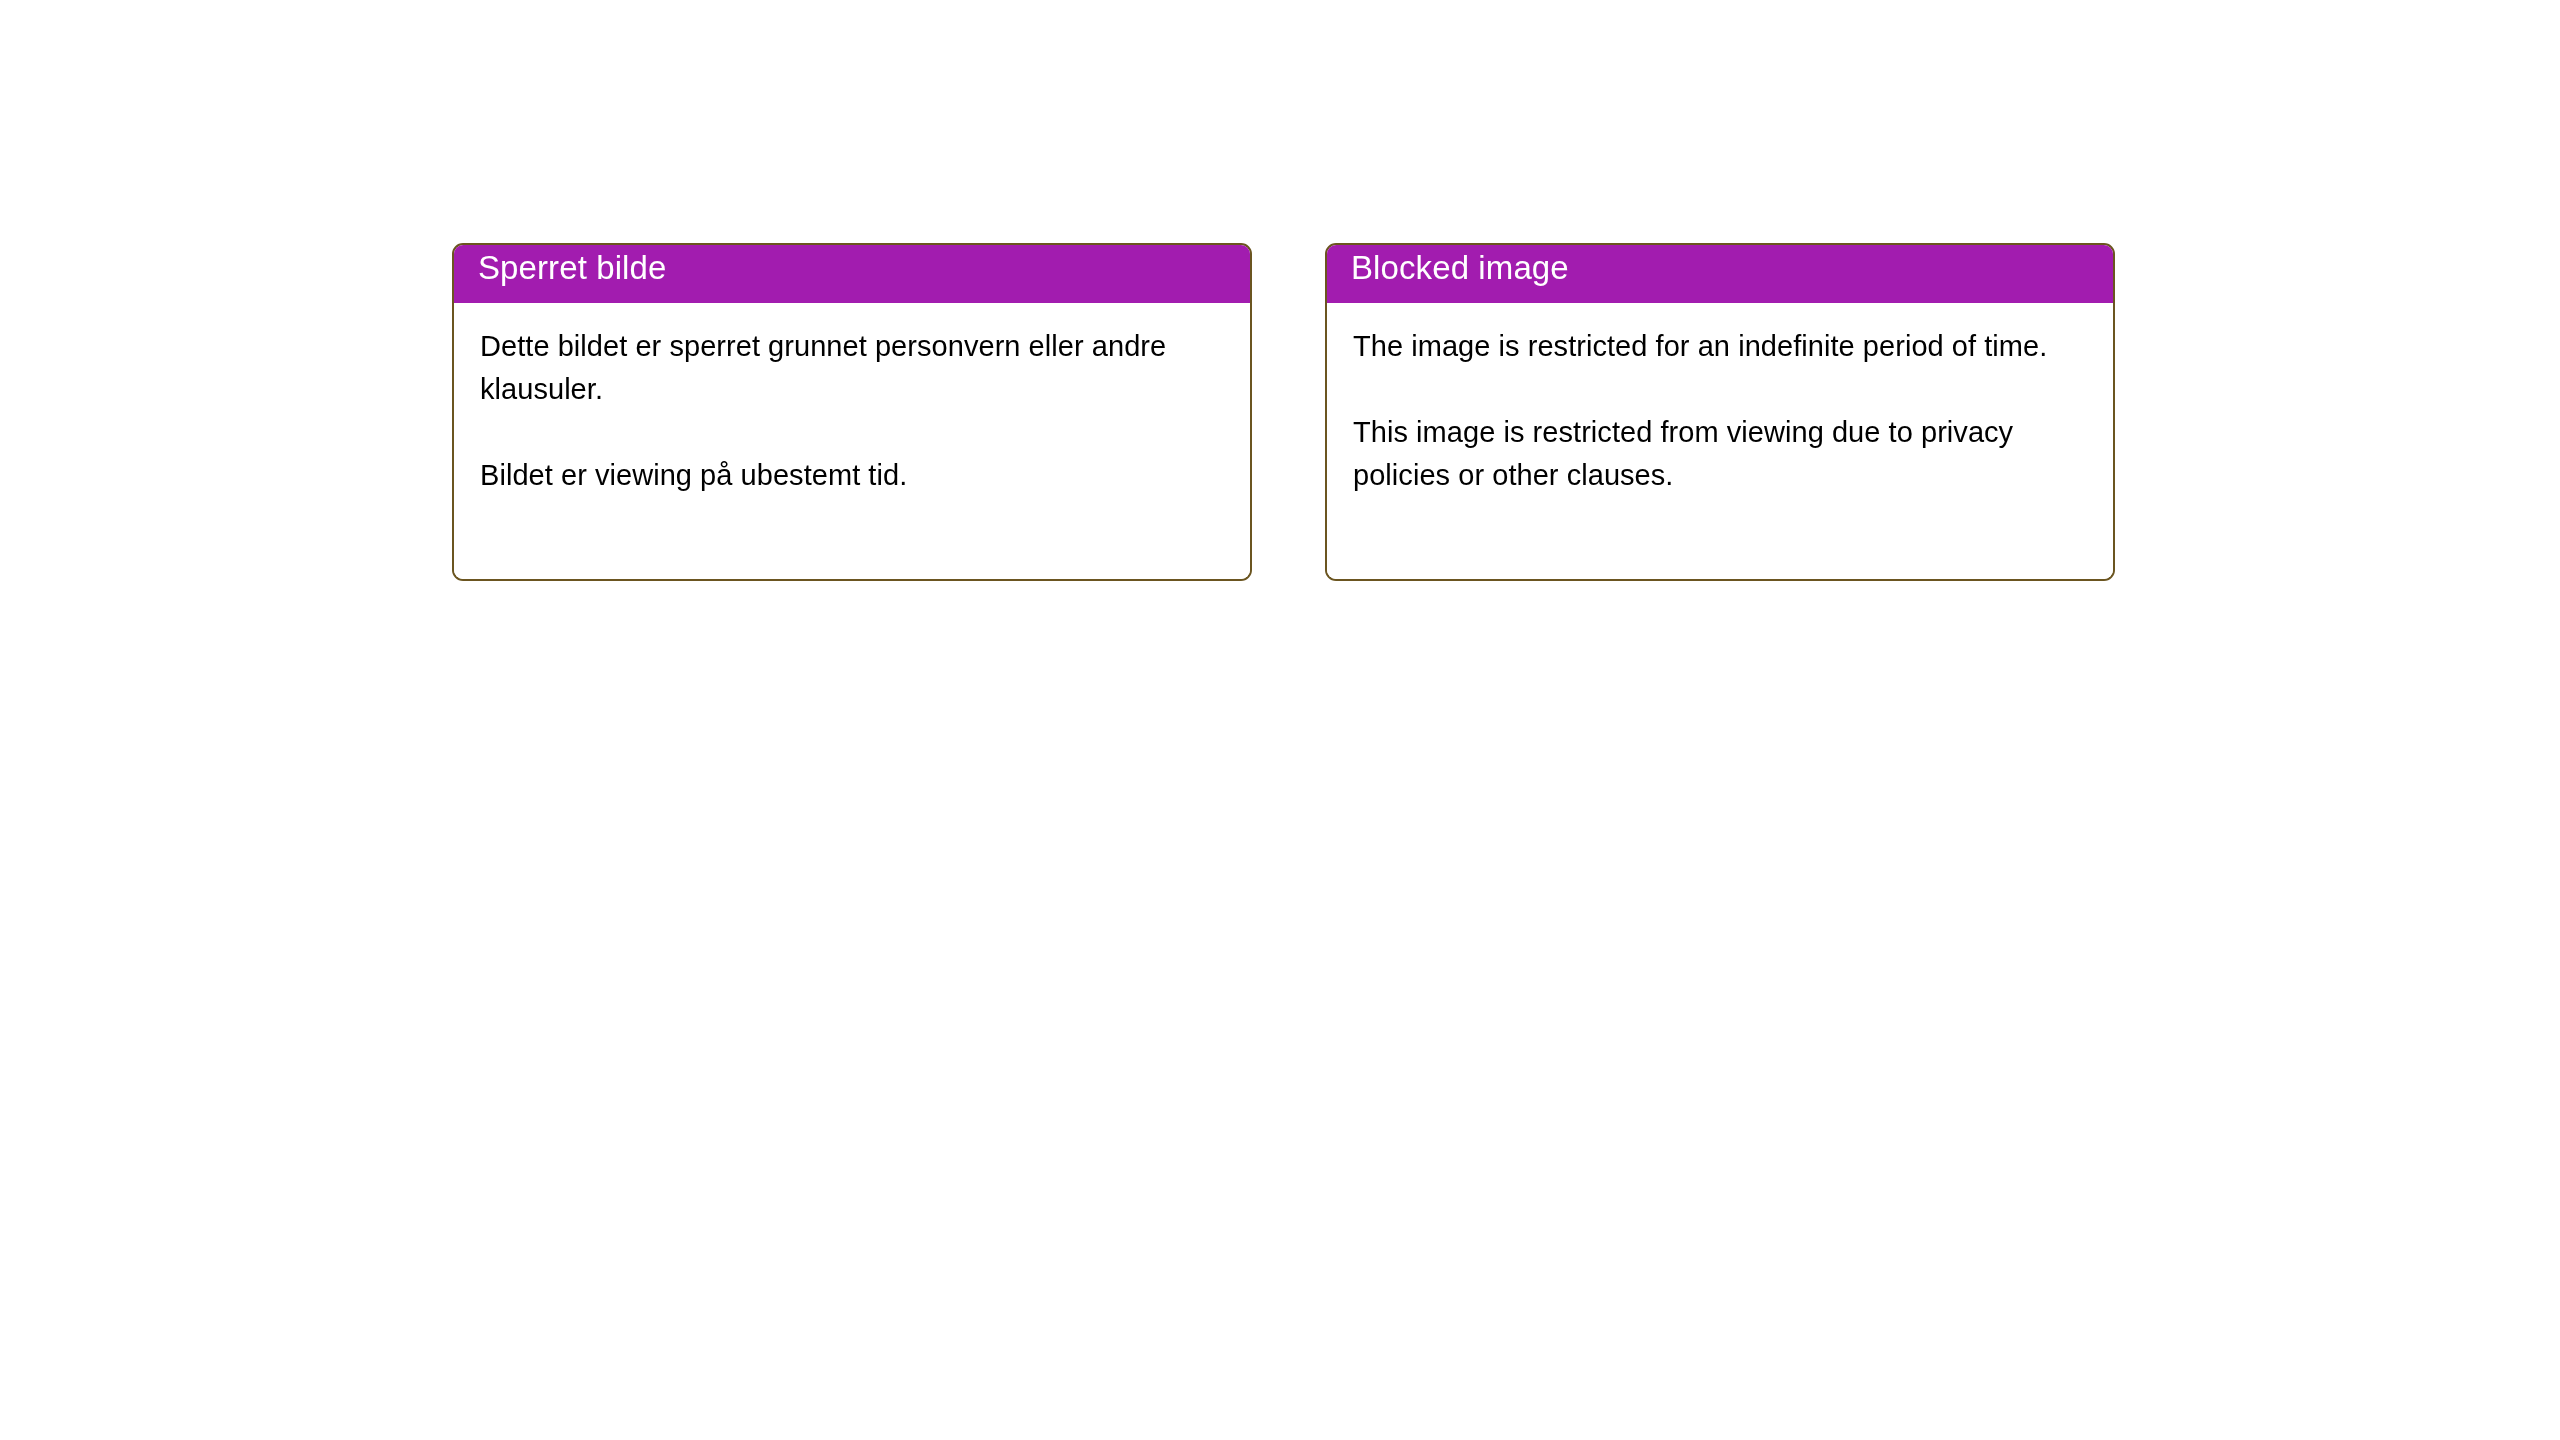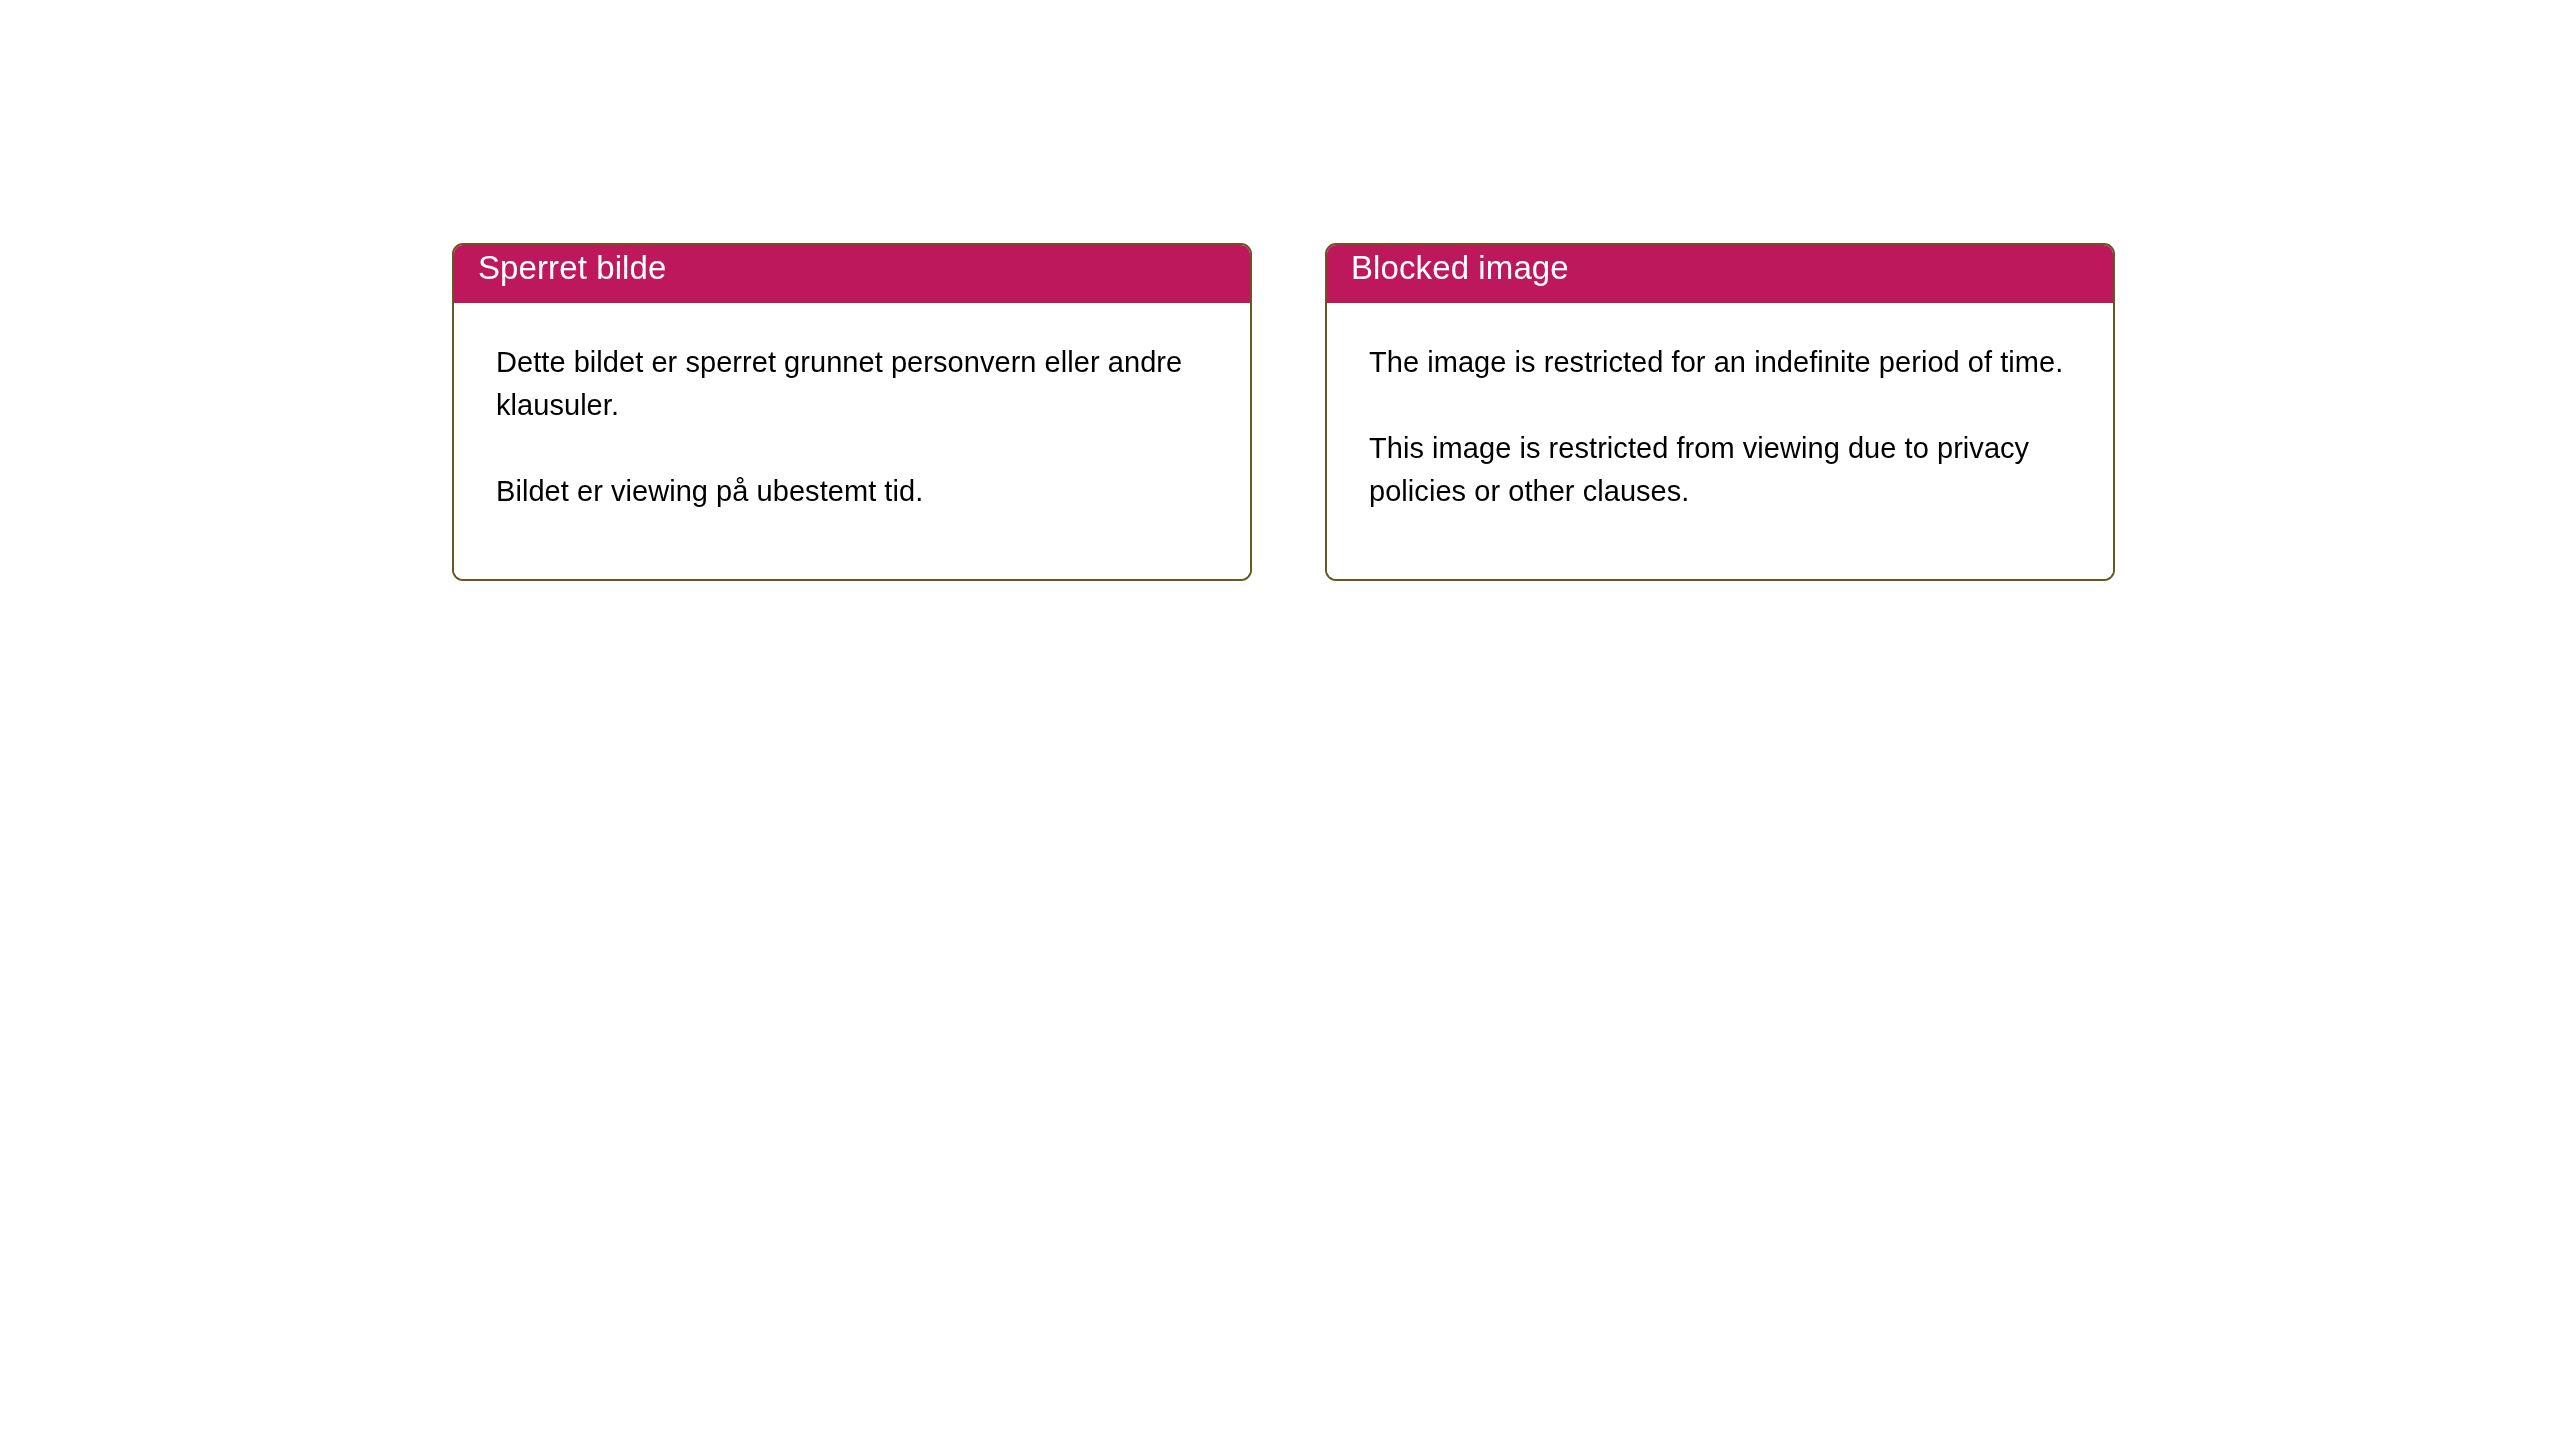--- a/index.html
+++ b/index.html
@@ -39,21 +39,21 @@
   #card-en {
     left: 1325px;
     top: 243px;
     width: 790px;
     height: 338px;
   }
 
   .card-header {
     box-sizing: border-box;
     height: 58px;
-    background: #be185d;
+    background: #a21caf;
     display: flex;
     align-items: center;
     padding: 0 0 12px 24px;
   }
 
   .card-title {
     color: #ffffff;
     font-size: 33px;
     line-height: 36px;
     font-weight: 400;
@@ -66,21 +66,21 @@
     padding: 22px 26px 0 26px;
     background: #ffffff;
     height: calc(100% - 58px);
   }
 
   .card-paragraph {
     color: #000000;
     font-size: 29px;
     line-height: 43px;
     font-weight: 400;
-    margin: 16px;
+    margin: 0;
     letter-spacing: 0.05px;
   }
 
   .card-paragraph + .card-paragraph {
     margin-top: 43px;
   }
 </style>
 </head>
 <body>
 

